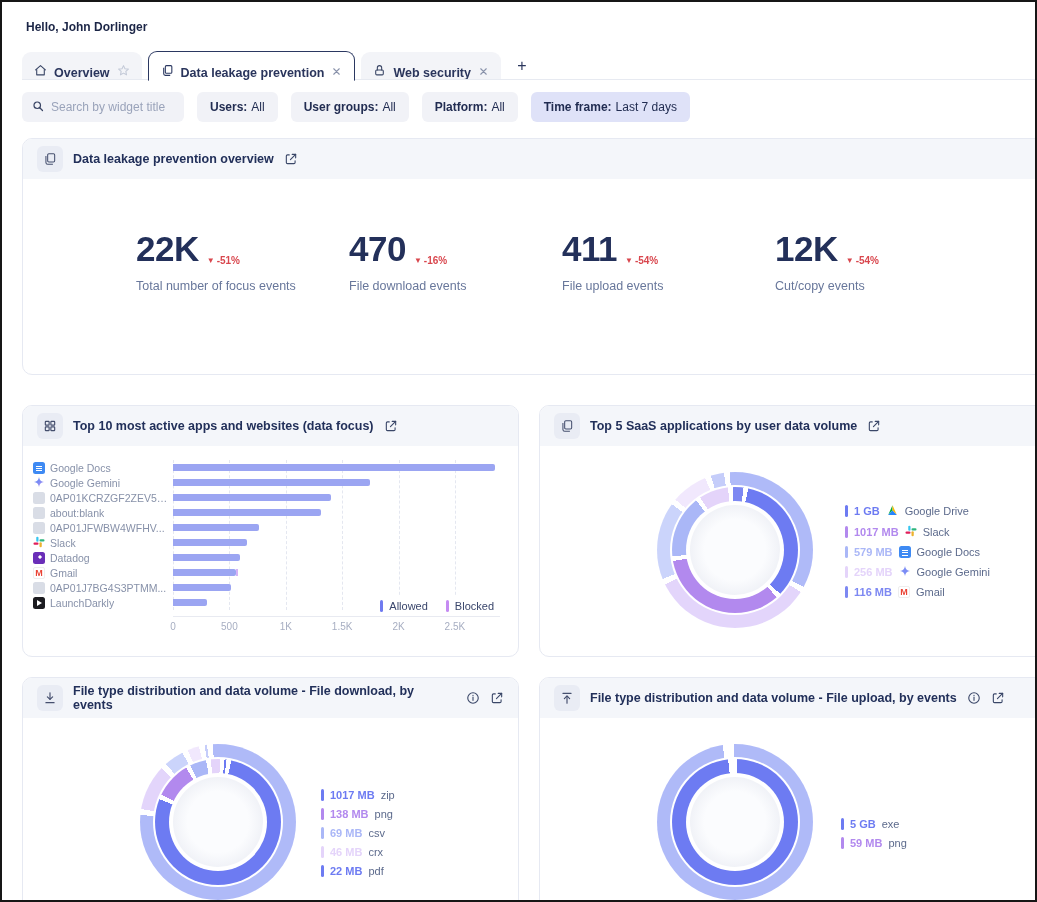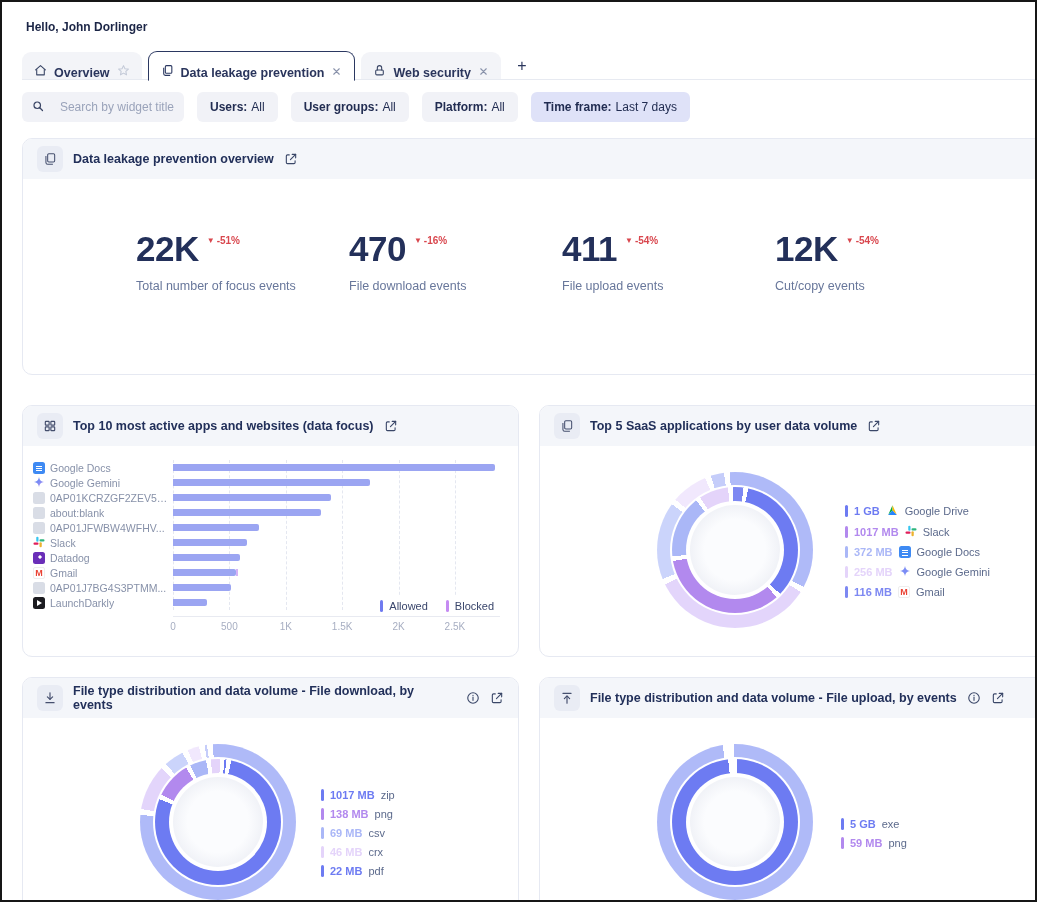--- a/index.html
+++ b/index.html
@@ -14,38 +14,38 @@
   .tabbar { display:flex; align-items:flex-end; margin:16px 0 0 20px; position:relative; height:30px; }
   .tabbar::after { content:""; position:absolute; left:0; right:-20px; bottom:0; height:1px; background:#E7EAF1; }
   .tab { display:flex; align-items:flex-end; gap:7px; padding:0 12px; height:28px; background:#F3F4F8; border-radius:9px 9px 0 0; margin-right:6px; font-size:12.5px; font-weight:bold; color:#2A355C; cursor:pointer; position:relative; }
   .tab.active { background:#fff; border:1px solid #2B3861; border-bottom-color:#fff; z-index:2; margin-bottom:-1px; height:30px; }
   .tab svg { flex:none; }
   .tab-add { width:30px; height:28px; display:flex; align-items:center; justify-content:center; font-size:16px; color:#2A355C; cursor:pointer; }
 
   
   .filters { display:flex; align-items:center; gap:13px; padding:12px 20px 0 20px; }
   .search { display:flex; align-items:center; gap:7px; width:162px; height:30px; background:#F1F2F7; border-radius:6px; padding:0 10px; }
-  .search input { border:none; outline:none; background:transparent; font-size:12px; color:#3A4565; width:100%; font-family:"Liberation Sans",sans-serif;text-align:right; }
+  .search input { border:none; outline:none; background:transparent; font-size:12px; color:#3A4565; width:100%; font-family:"Liberation Sans",sans-serif; }
   .search input::placeholder { color:#9AA3BA; }
   .chip { height:30px; display:flex; align-items:center; gap:4px; padding:0 13px; background:#F1F2F7; border-radius:6px; font-size:12px; color:#222D52; cursor:pointer; white-space:nowrap; }
   .chip b { font-weight:bold; }
   .chip.hl { background:#DFE2F8; }
 
   
   .content { padding:16px 0 0 20px; }
   .card { border:1px solid #E6E9F2; border-radius:10px; background:#fff; overflow:hidden; }
   .card-head { display:flex; align-items:center; gap:10px; background:#F4F6FA; padding:7px 14px; height:40px; }
   .icon-box { width:26px; height:26px; background:#E9ECF4; border-radius:6px; display:flex; align-items:center; justify-content:center; flex:none; }
   .card-title { font-size:12.5px; font-weight:bold; color:#22305A; }
   .head-ic { display:flex; align-items:center; cursor:pointer; }
 
   .overview-card { width:1030px; margin-bottom:30px; }
   .stats-row { display:flex; padding:52px 0 0 113px; height:195px; }
   .stat { width:213px; }
-  .stat-top { display:flex; align-items:flex-start; gap:8px; }
+  .stat-top { display:flex; align-items:flex-end; gap:8px; }
   .stat-value { font-size:35px; font-weight:bold; color:#23305A; letter-spacing:-0.5px; line-height:1; }
   .stat-delta { display:flex; align-items:center; gap:2px; margin-top:4px; color:#D9474E; font-size:10px; font-weight:bold; }
   .stat-delta .tri { font-size:8px; line-height:1; }
   .stat-label { margin-top:13px; font-size:12.5px; color:#68779B; }
 
   .row2 { display:flex; gap:20px; margin-bottom:20px; }
   .half-left { width:497px; flex:none; }
   .half-right { width:520px; flex:none; }
   .card-body { position:relative; height:210px; }
   .card-body.tall { height:230px; }
@@ -432,21 +432,21 @@
                 <span><svg width="12" height="12" viewBox="0 0 24 24">
                     <rect x="6.5" y="1.5" width="4.5" height="10" rx="2.2" fill="#36C5F0"></rect>
                     <rect x="13" y="6.5" width="10" height="4.5" rx="2.2" fill="#2EB67D"></rect>
                     <rect x="13" y="12.5" width="4.5" height="10" rx="2.2" fill="#ECB22E"></rect>
                     <rect x="1" y="13" width="10" height="4.5" rx="2.2" fill="#E01E5A"></rect>
                   </svg></span>
                 <span>Slack</span>
               </div>
             <div class="dl-item">
                 <span class="leg-bar" style="background: rgb(170, 183, 247);"></span>
-                <span class="dl-val" style="color: rgb(170, 183, 247);">372 MB</span>
+                <span class="dl-val" style="color: rgb(170, 183, 247);">579 MB</span>
                 <span class="ic ic-docs"></span>
                 <span>Google Docs</span>
               </div>
             <div class="dl-item">
                 <span class="leg-bar" style="background: rgb(228, 212, 250);"></span>
                 <span class="dl-val" style="color: rgb(228, 212, 250);">256 MB</span>
                 <span><svg width="12" height="12" viewBox="0 0 24 24">
                     <path d="M12 2c.9 6.2 3.8 9.1 10 10-6.2.9-9.1 3.8-10 10-.9-6.2-3.8-9.1-10-10 6.2-.9 9.1-3.8 10-10z" fill="#7B8CF5"></path>
                   </svg></span>
                 <span>Google Gemini</span>

